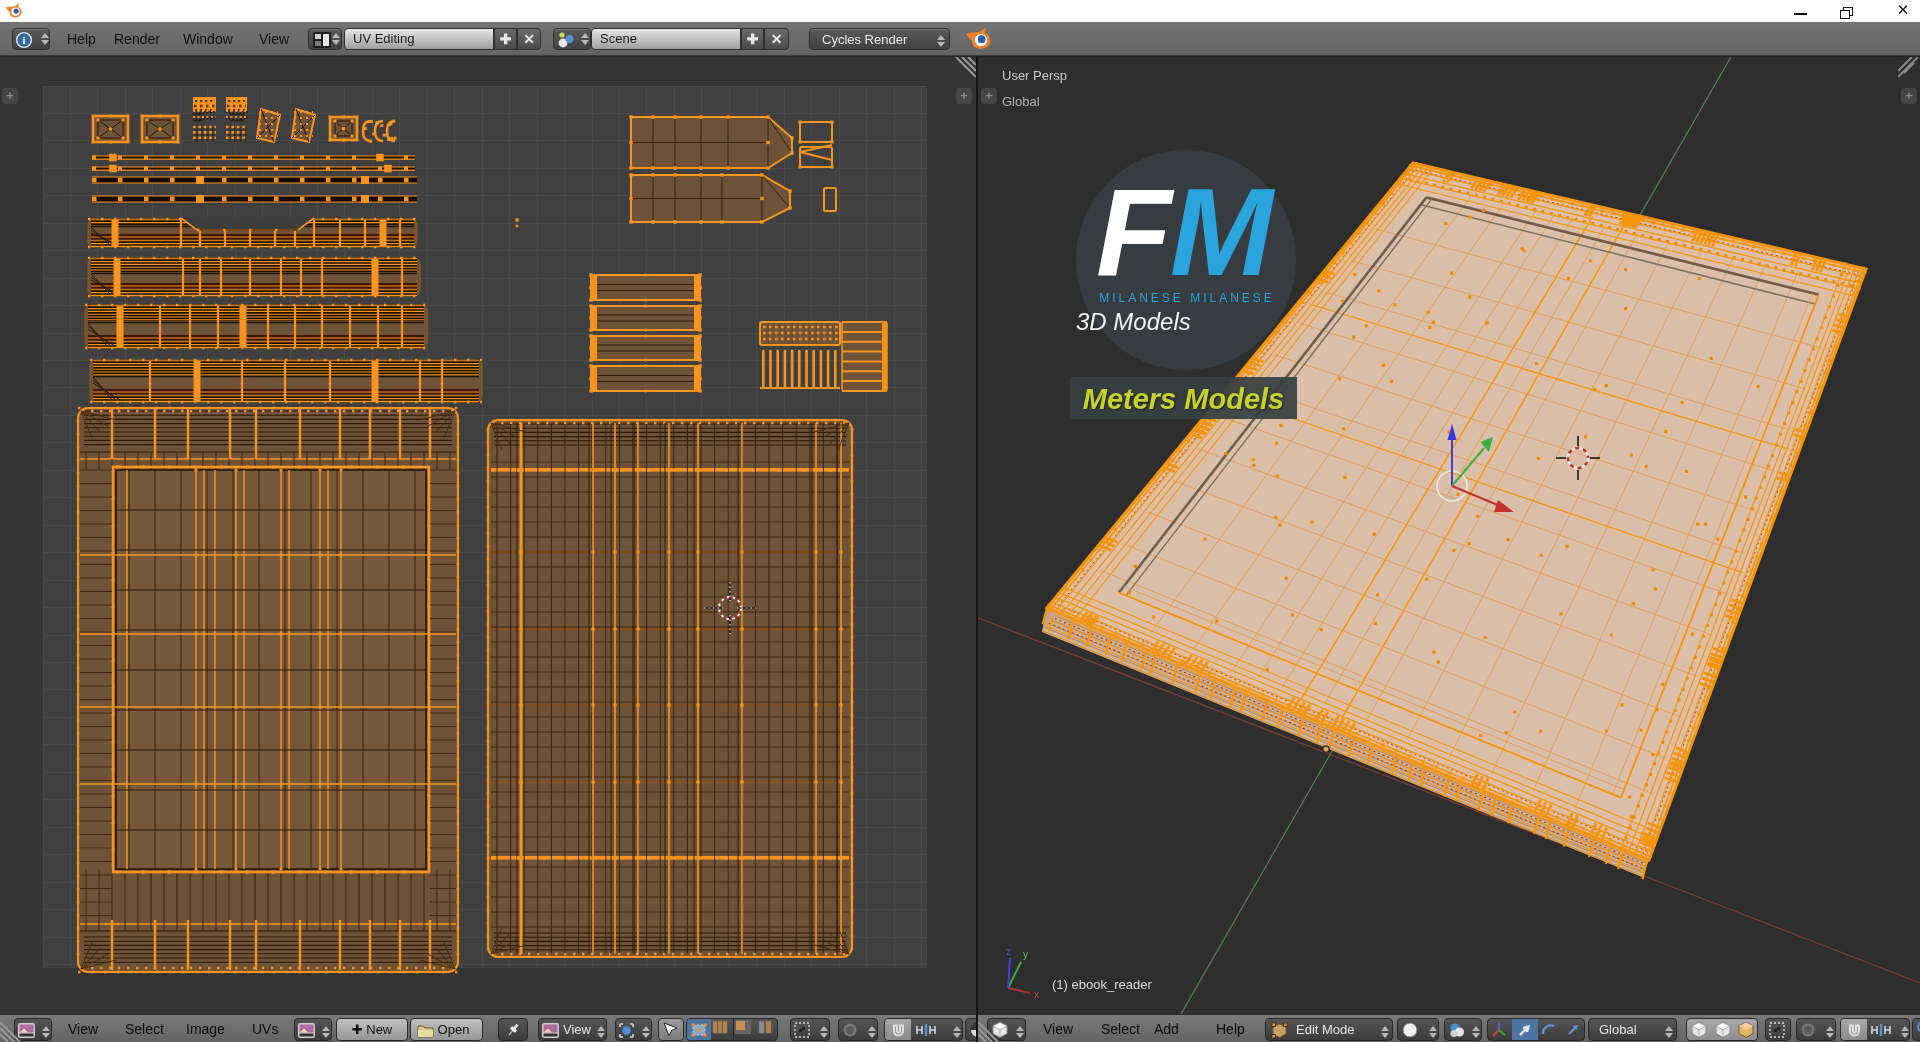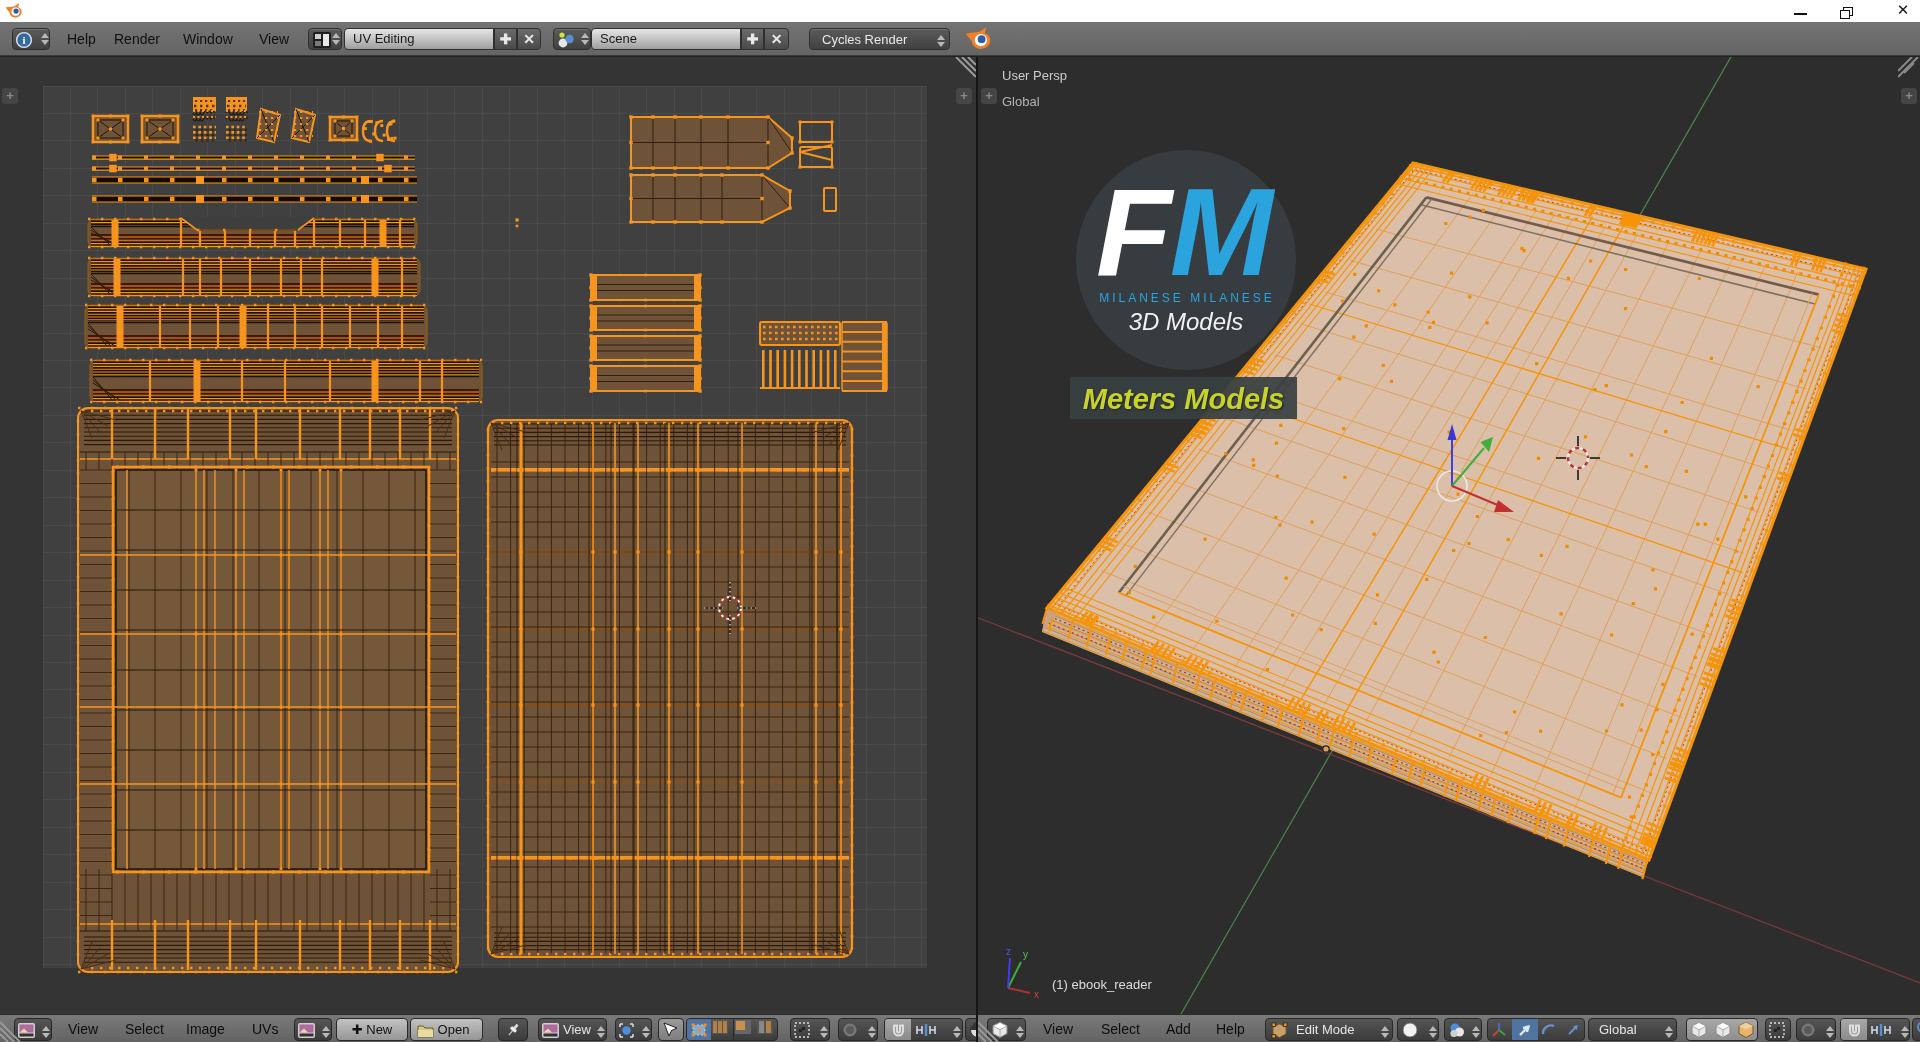--- a/index.html
+++ b/index.html
@@ -1425,21 +1425,21 @@
               <path d="M9 1.5 L16 5 L9 8.8 L2 5 Z" fill="#fff" stroke="#999" stroke-width="0.8"></path>
               <path d="M9 8.8 V16.5" stroke="#999" stroke-width="0.8"></path>
             </svg></span>
           <span style="position:absolute;right:1px;top:1px"><span class="ud">
               <i style="border-bottom-color:#b8b8b8"></i>
               <b style="border-top-color:#b8b8b8"></b>
             </span></span>
         </div>
 <span class="fmenu" style="left:65px">View</span>
         <span class="fmenu" style="left:123px">Select</span>
-        <span class="fmenu" style="left:188px">Add</span>
+        <span class="fmenu" style="left:176px">Add</span>
         <span class="fmenu" style="left:238px">Help</span>
 <div class="dw" style="left:287px;top:3px;width:128px;height:23px"><span style="position:absolute;left:5px;top:3px"><svg width="17" height="17" viewBox="0 0 17 17">
               <path d="M8.5 2 L15 5.2 V11.8 L8.5 15.5 L2 11.8 V5.2 Z" fill="#caa06a" stroke="#7a5a2a" stroke-width="1"></path>
               <rect x="1" y="1" width="3.4" height="3.4" fill="#f09020" stroke="#222" stroke-width="0.7"></rect>
               <rect x="12.6" y="1" width="3.4" height="3.4" fill="#f09020" stroke="#222" stroke-width="0.7"></rect>
               <rect x="1" y="12.6" width="3.4" height="3.4" fill="#f09020" stroke="#222" stroke-width="0.7"></rect>
             </svg></span><span style="margin-left:30px">Edit Mode</span><span style="position:absolute;right:3px;top:1px"><span class="ud">
               <i style="border-bottom-color:#b8b8b8"></i>
               <b style="border-top-color:#b8b8b8"></b>
             </span></span></div>
@@ -1540,21 +1540,21 @@
           <span style="position:absolute;left:3px;top:2px"><svg width="14" height="18" viewBox="0 0 14 18">
               <circle cx="7" cy="6" r="5" fill="none" stroke="#5a8fd0" stroke-width="2"></circle>
               <path d="M7 11 v6 M4 14 h6" stroke="#5a8fd0" stroke-width="2"></path>
             </svg></span>
         </div>
 </div>
     </div>
 <div style="position:absolute;left:1076px;top:150px;width:220px;height:220px;border-radius:50%;background:rgba(56,62,66,0.92)"></div>
 <div style="position:absolute;left:1096px;top:170px;font-style:italic;font-weight:bold;font-size:124px;line-height:124px;white-space:nowrap"><span style="color:#fff">F</span><span style="color:#2ba3dd;margin-left:-2px">M</span></div>
 <div style="position:absolute;left:1076px;top:291px;width:222px;text-align:center;color:#2ba3dd;font-size:12px;letter-spacing:3px">MILANESE MILANESE</div>
-<div style="position:absolute;left:1076px;top:308px;width:220px;text-align:center;color:#f2f2f2;font-size:24px;font-style:italic">3D Models</div>
+<div style="position:absolute;left:1076px;top:308px;width:220px;text-align:left;color:#f2f2f2;font-size:24px;font-style:italic">3D Models</div>
 <div style="position:absolute;left:1070px;top:377px;width:227px;height:42px;background:rgba(56,64,66,0.93)"></div>
 <div style="position:absolute;left:1070px;top:383px;width:227px;text-align:center;color:#c6d32b;font-size:29px;font-weight:bold;font-style:italic;text-shadow:1px 1px 2px #222">Meters Models</div>
 <span class="ovl" style="left:1002px;top:68px">User Persp</span>
 <span class="ovl" style="left:1002px;top:94px;color:#b4b4b4">Global</span>
 <span class="ovl" style="left:1052px;top:977px;color:#ddd">(1) ebook_reader</span>
 <div id="seam"></div>
     <div id="hseam"></div>
 <svg class="grip" style="left:954px;top:57px" width="22" height="22">
       <path d="M8 0 L22 14 M14 0 L22 8 M2 0 L22 20" stroke="#9a9a9a" stroke-width="2"></path>
     </svg>

